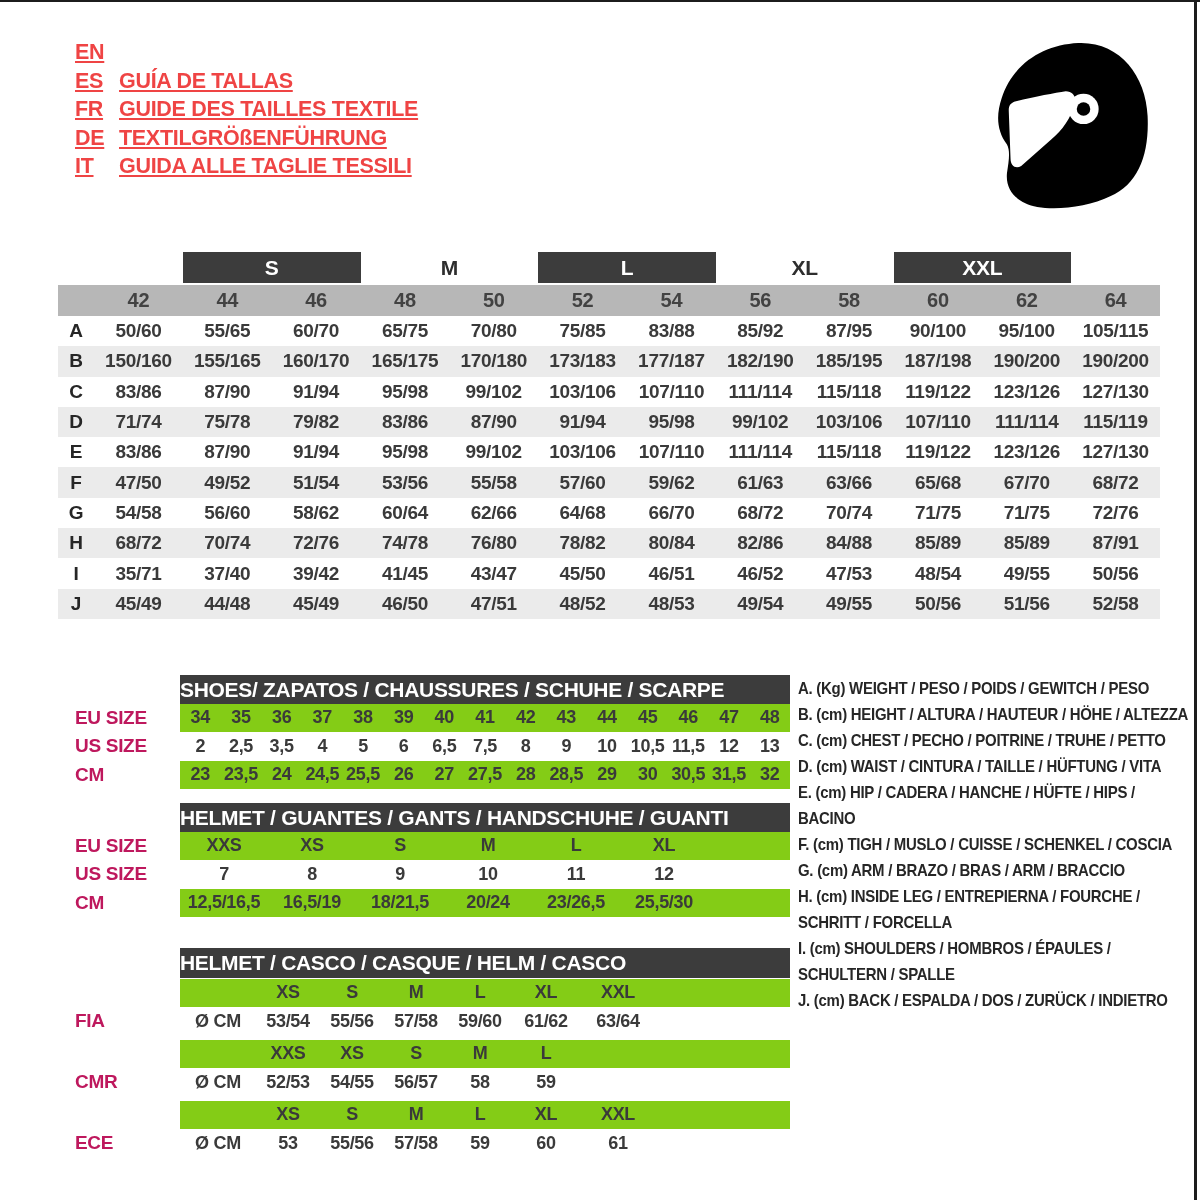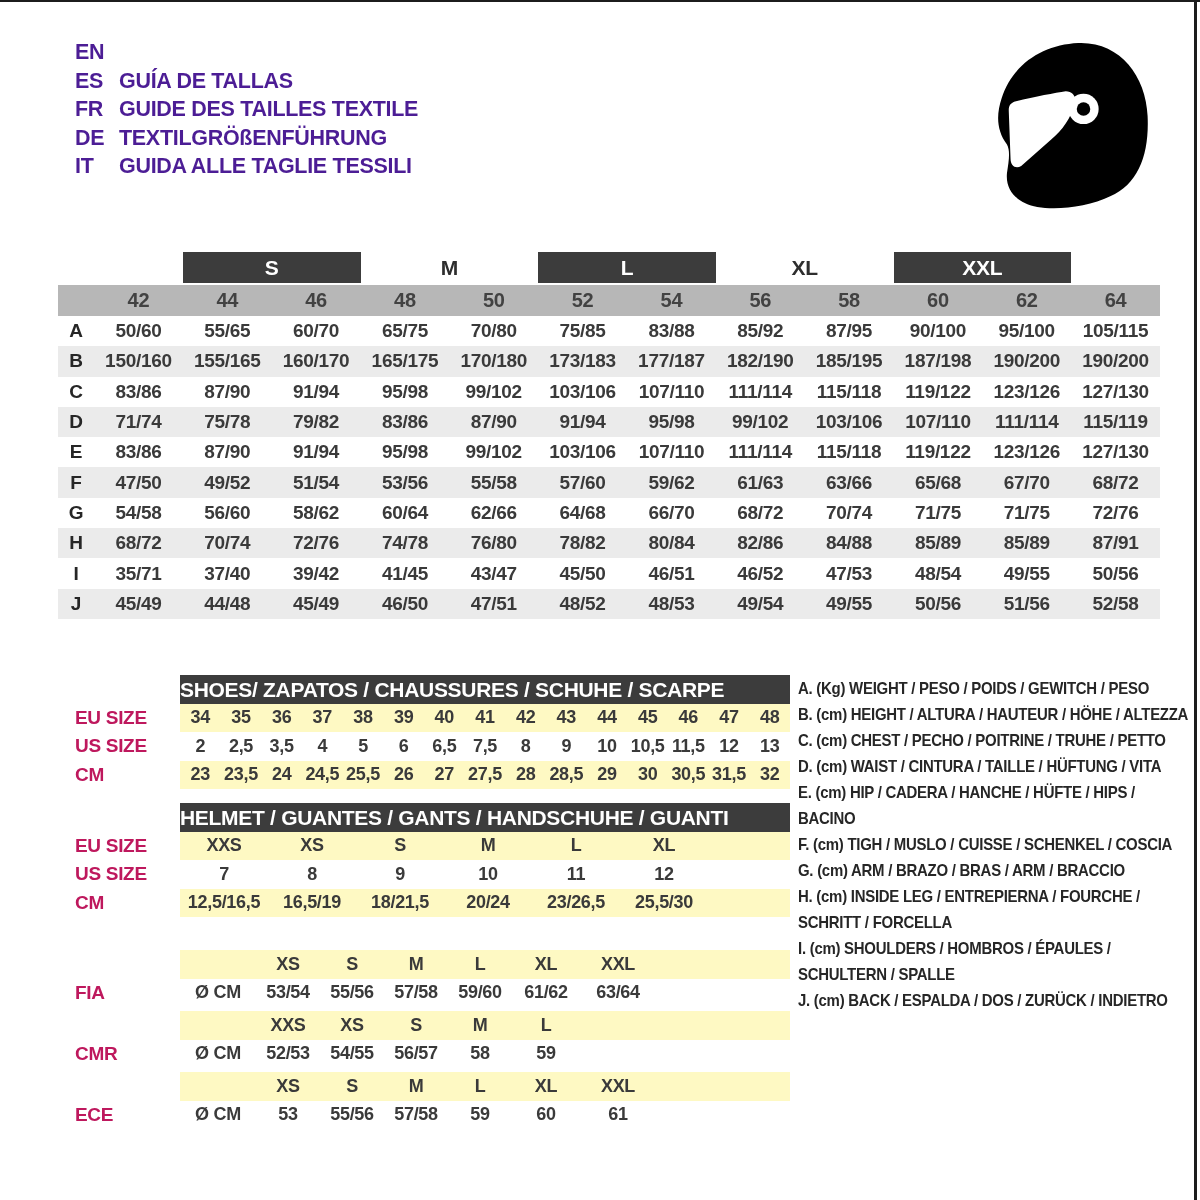--- a/index.html
+++ b/index.html
@@ -7,21 +7,21 @@
     width:1200px;height:1200px;position:relative;overflow:hidden;
     background:#ffffff;
     font-family:"Liberation Sans","DejaVu Sans",sans-serif;
     font-weight:700;color:#2e2e2e;letter-spacing:-0.3px;
     -webkit-font-smoothing:antialiased;
   }
   .abs{position:absolute;}
 
   
   #languages{left:75px;top:38px;}
-  .lang-row{display:flex;line-height:28.5px;font-size:21.5px;color:#4c1d95;}
+  .lang-row{display:flex;line-height:28.5px;font-size:21.5px;color:#ef4444;text-decoration:underline;}
   .lang-code{width:44px;flex:0 0 44px;}
 
   
   #helmet-icon{left:975px;top:36px;width:185px;height:178px;}
   #helmet-icon svg{width:100%;height:100%;}
 
   
   #main-table{left:58px;top:252px;width:1102px;}
   .mt-grid{display:grid;grid-template-columns:36px repeat(12,1fr);}
   .mt-header{height:31px;}
@@ -45,21 +45,21 @@
   #gloves{top:803px;}
   #helmet-section{top:948px;}
   .sec-row{display:flex;align-items:stretch;}
   .sec-label{width:105px;flex:0 0 105px;display:flex;align-items:center;
     font-size:19px;color:#be185d;}
   .sec-content{width:610px;flex:0 0 610px;display:grid;align-items:center;}
   .title-bar{height:30px;background:#3c3c3c;color:#ffffff;
     display:flex;align-items:center;padding-left:0;box-sizing:border-box;
     font-size:21px;width:610px;flex:0 0 610px;}
   .sec-row{height:28.5px;}
-  .sec-row.gray .sec-content{background:#fef9c3;}
+  .sec-row.gray .sec-content{background:#84cc16;}
   .val-cell{display:flex;align-items:center;justify-content:center;
     font-size:18px;color:#3a3a3a;}
   .shoes-grid{grid-template-columns:repeat(15,1fr);}
   .gloves-grid{grid-template-columns:repeat(6,88px) 1fr;}
   .helmet-grid{grid-template-columns:76px 64px 64px 64px 64px 68px 76px 1fr;}
   .gap4{margin-top:4px;}
   .gap2{margin-top:2px;}
 
   
   #legend{left:798px;top:676px;width:445px;
@@ -386,20 +386,24 @@
           <div class="val-cell">18/21,5</div>
           <div class="val-cell">20/24</div>
           <div class="val-cell">23/26,5</div>
           <div class="val-cell">25,5/30</div>
         </div>
       </div>
     </div>
 </div>
 
 <div id="helmet-section" class="abs section">
+  <div class="sec-row">
+    <div class="sec-label"></div>
+    <div class="title-bar">HELMET / CASCO / CASQUE / HELM / CASCO</div>
+  </div>
   <div id="helmet-rows">
       <div class="sec-row gray gap2">
         <div class="sec-label"></div>
         <div class="sec-content helmet-grid">
           <div class="val-cell"></div>
           <div class="val-cell">XS</div>
           <div class="val-cell">S</div>
           <div class="val-cell">M</div>
           <div class="val-cell">L</div>
           <div class="val-cell">XL</div>

